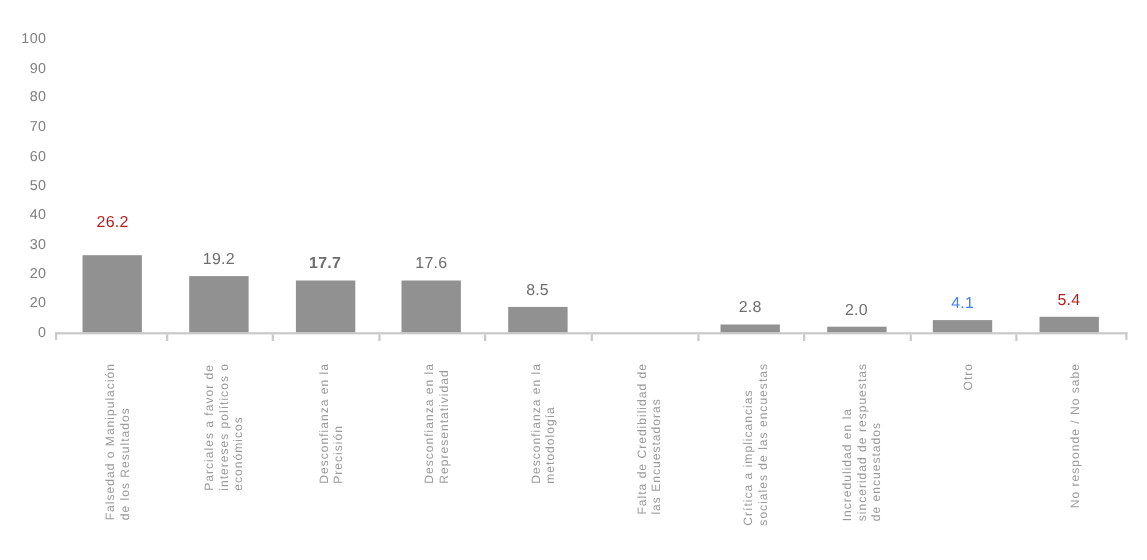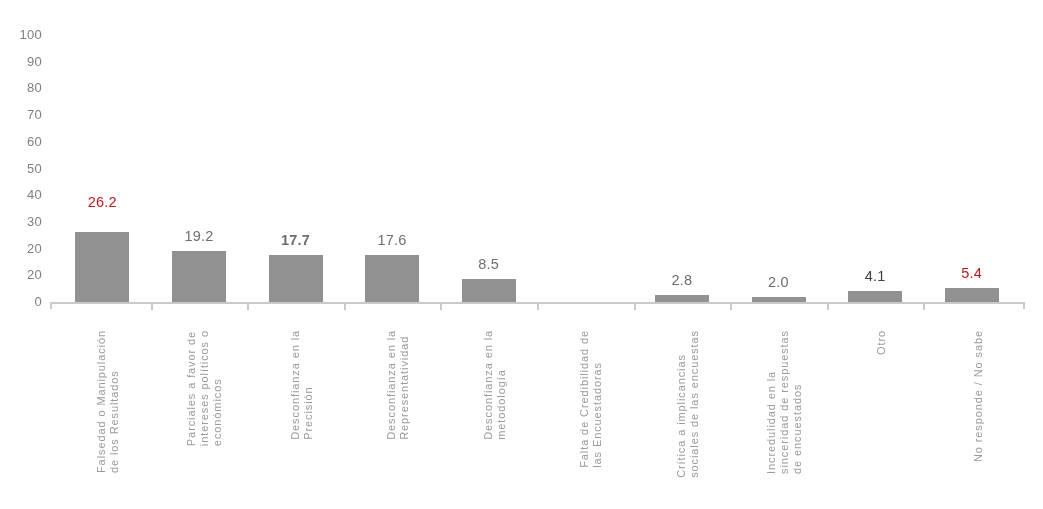--- a/index.html
+++ b/index.html
@@ -204,21 +204,21 @@
         <div class="bar-value" style="color: rgb(110, 110, 110); top: 274.66px; text-align: center;">2.0</div>
       </div>
       <div class="axis-tick" style="left: 780.8px; background: rgb(201, 201, 201);"></div>
       <div class="cat-label" style="color: rgb(154, 154, 154); left: 718.5px;">
         <span class="cat-line">Incredulidad en la</span>
         <span class="cat-line">sinceridad de respuestas</span>
         <span class="cat-line">de encuestados</span>
       </div>
       <div class="bar-group" style="left: 802.1px; width: 54px;">
         <div class="bar" style="height: 10.947px; background: rgb(145, 145, 145);"></div>
-        <div class="bar-value" style="color: #404040; top: 269.053px;">4.1</div>
+        <div class="bar-value" style="color: #3b82f6; top: 269.053px;">4.1</div>
       </div>
       <div class="axis-tick" style="left: 877.4px; background: rgb(201, 201, 201);"></div>
       <div class="cat-label" style="color: rgb(154, 154, 154); left: 829.1px;">
         <span class="cat-line">Otro</span>
       </div>
       <div class="bar-group" style="left: 898.7px; width: 54px;">
         <div class="bar" style="height: 14.418px; background: rgb(145, 145, 145);"></div>
         <div class="bar-value" style="color: #b91c1c; top: 265.582px;">5.4</div>
       </div>
       <div class="cat-label" style="color: rgb(154, 154, 154); left: 925.7px;">

